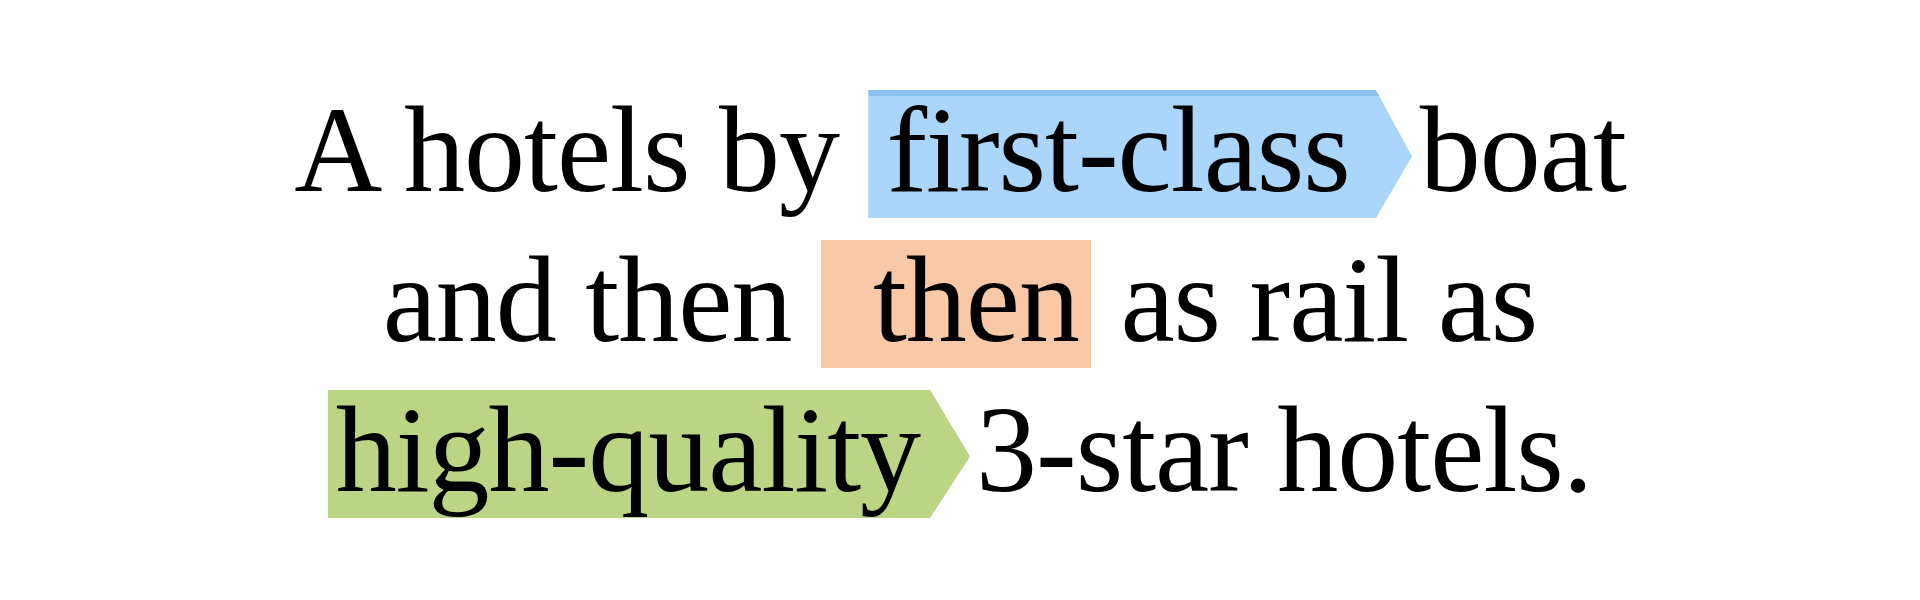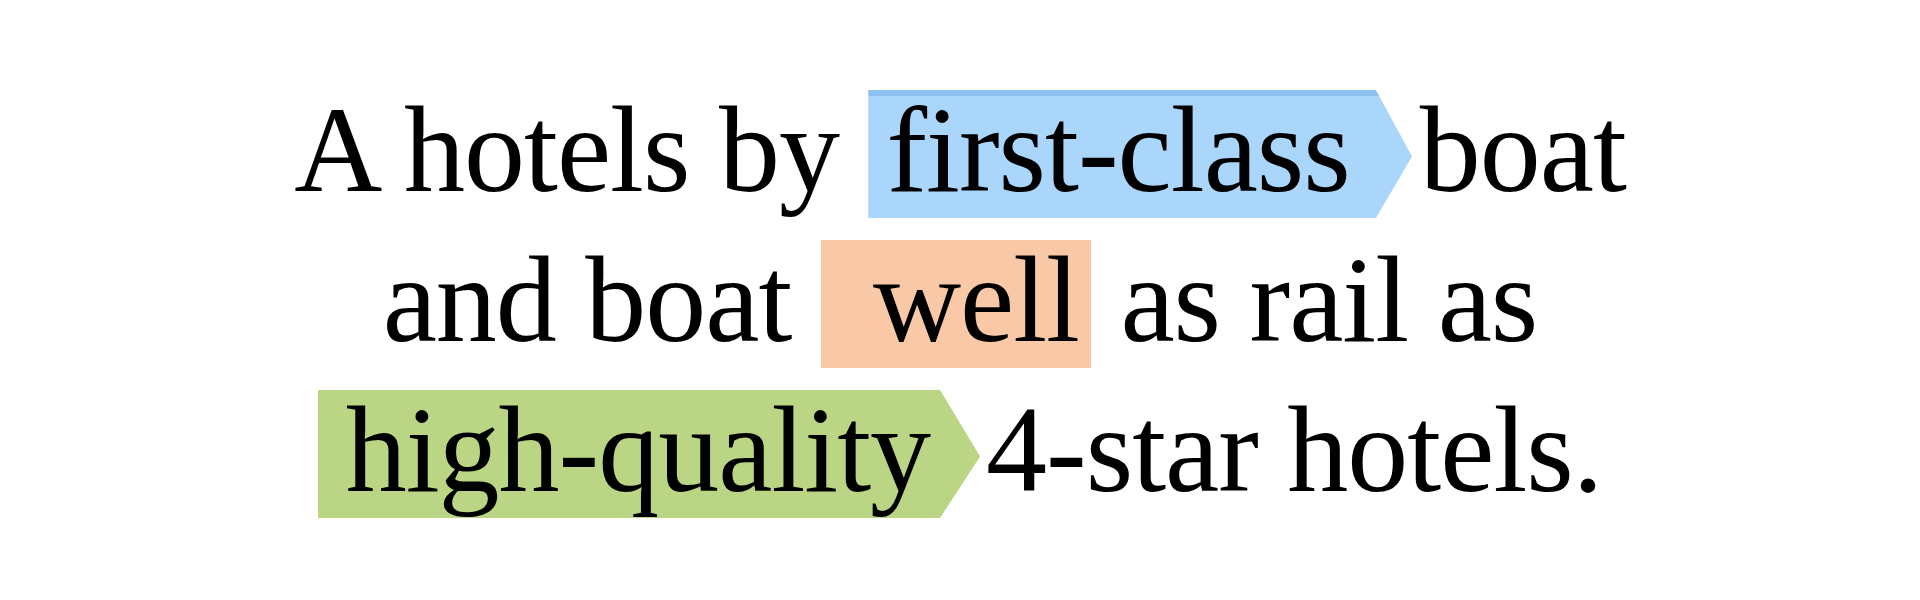--- a/index.html
+++ b/index.html
@@ -44,27 +44,27 @@
     margin-right: 8px;
   }
   
   .hl-orange {
     background-color: var(--hl-orange, #f9c9a7);
     padding: 2px 12px 10px 52px;
   }
   
   .hl-green {
     background-color: var(--hl-green, #bad584);
-    padding: 2px 50px 10px 28px;
+    padding: 2px 50px 10px 8px;
     clip-path: polygon(0 0, calc(100% - 40px) 0, 100% 52%, calc(100% - 40px) 100%, 0 100%);
     margin-right: 6px;
   }
 </style>
 </head>
 <body>
 
 <div class="stage">
   <h1 class="headline">
       <span class="line"><span>A hotels by </span><span class="hl hl-blue">first-class</span><span>boat</span></span>
-      <span class="line"><span>and boat </span><span class="hl hl-orange">well</span><span> as rail as</span></span>
-      <span class="line"><span class="hl hl-green">high-quality</span><span>4-star hotels.</span></span>
+      <span class="line"><span>and then </span><span class="hl hl-orange">then</span><span> as rail as</span></span>
+      <span class="line"><span class="hl hl-green">high-quality</span><span>3-star hotels.</span></span>
     </h1>
 </div>
 
 </body></html>

